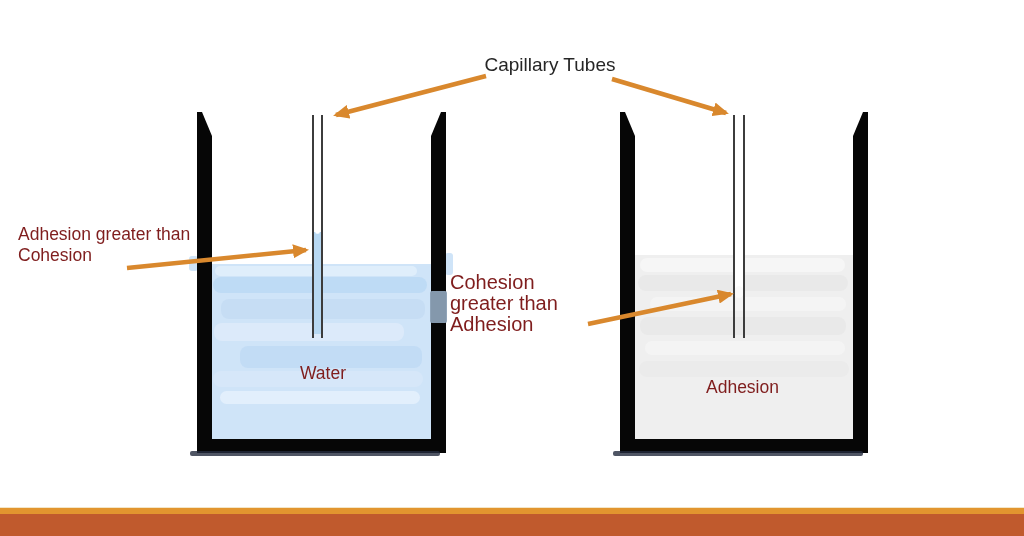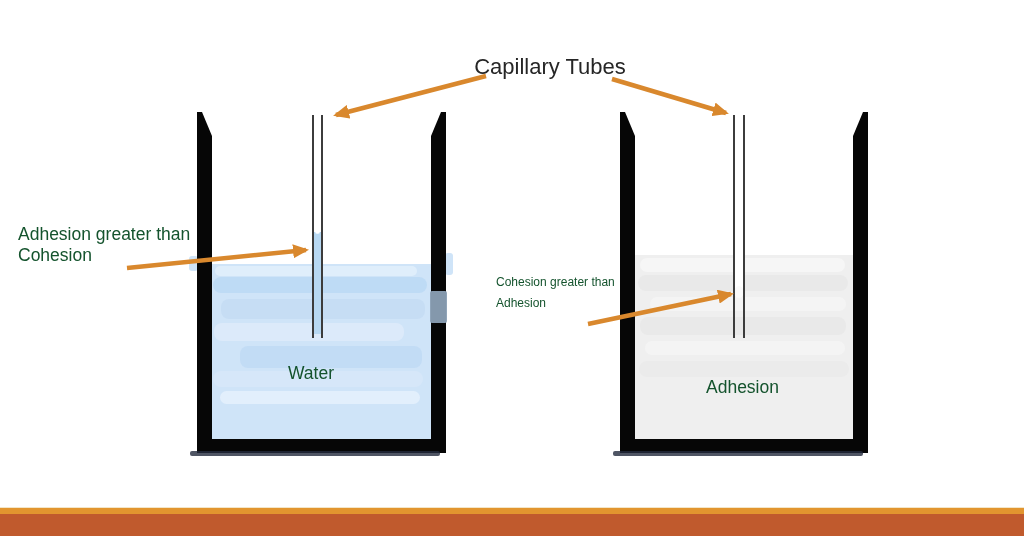--- a/index.html
+++ b/index.html
@@ -7,29 +7,29 @@
     position:relative;
     width:1024px;height:536px;
     background:#ffffff;
     overflow:hidden;
     font-family:"Liberation Sans", sans-serif;
     color:#262626;
   }
   .abs{position:absolute;}
   .label{
     position:absolute;
-    color:#14532d;
+    color:#7f1d1d;
     font-size:17.5px;
     line-height:21px;
   }
   .title-label{
     position:absolute;
     left:470px;top:54px;width:160px;
     text-align:center;
-    font-size:22px;
+    font-size:19px;
     color:#262626;
   }
   
   .wall{position:absolute;top:112px;width:15px;height:340px;background:#060606;}
   .wall.left{clip-path:polygon(0 0,5px 0,100% 24px,100% 100%,0 100%);}
   .wall.right{clip-path:polygon(calc(100% - 5px) 0,100% 0,100% 100%,0 100%,0 24px);}
   .beaker-bottom{position:absolute;top:439px;height:14px;background:#060606;}
   .beaker-shadow{position:absolute;top:451px;height:5px;background:#232b3d;opacity:.8;border-radius:2px;}
   
   .liquid{position:absolute;}
@@ -71,21 +71,21 @@
     <div class="beaker-bottom" style="left:197px;width:249px;"></div>
     <div class="beaker-shadow" style="left:190px;width:250px;"></div>
 
     <div class="abs" style="left:430px;top:291px;width:17px;height:32px;background:rgba(139,160,181,0.95);border-radius:2px;"></div>
 
     <div class="tube-col" style="left:314px;top:232px;width:7px;height:102px;background:radial-gradient(ellipse 5px 4px at 50% 0%, #ffffff 0 1.5px, rgba(255,255,255,0) 3px), #b7d8f2;"></div>
     <div class="tube-line" style="left:312px;"></div>
     <div class="tube-line" style="left:321px;"></div>
 
     <div class="label" style="left:18px;top:224px;width:192px;">Adhesion greater than Cohesion</div>
-    <div class="label" style="left:288px;top:363px;">Water</div>
+    <div class="label" style="left:300px;top:363px;">Water</div>
   </div>
 
   <div>
 
     <div class="liquid mercury-fill"></div>
 
     <div class="streak" style="left:640px;top:258px;width:205px;height:14px;background:#f6f6f6;"></div>
     <div class="streak" style="left:638px;top:275px;width:210px;height:16px;background:#e9e9e9;"></div>
     <div class="streak" style="left:650px;top:297px;width:196px;height:14px;background:#f4f4f4;"></div>
     <div class="streak" style="left:640px;top:317px;width:206px;height:18px;background:#e9e9e9;"></div>
@@ -95,21 +95,21 @@
     <div class="wall left" style="left:620px;"></div>
     <div class="wall right" style="left:853px;"></div>
     <div class="beaker-bottom" style="left:620px;width:248px;"></div>
     <div class="beaker-shadow" style="left:613px;width:250px;"></div>
 
     <div class="tube-gap" style="left:735px;top:255px;width:8px;height:36px;"></div>
     <div class="meniscus-bump" style="left:734px;top:286px;width:10px;height:12px;"></div>
     <div class="tube-line" style="left:733px;"></div>
     <div class="tube-line" style="left:743px;"></div>
 
-    <div class="label" style="left:496px;top:272px;width:152px;font-size:12px;">Cohesion greater than Adhesion</div>
+    <div class="label" style="left:450px;top:272px;width:152px;font-size:20px;">Cohesion greater than Adhesion</div>
     <div class="label" style="left:706px;top:377px;">Adhesion</div>
   </div>
 
   <div class="title-label">Capillary Tubes</div>
 
   <svg class="arrows" width="1024" height="536" viewBox="0 0 1024 536">
     <defs>
       <marker id="ah" markerUnits="userSpaceOnUse" markerWidth="16" markerHeight="14" refX="13" refY="7" orient="auto">
         <path d="M0,0 L16,7 L0,14 Z" fill="#d9882d"></path>
       </marker>

